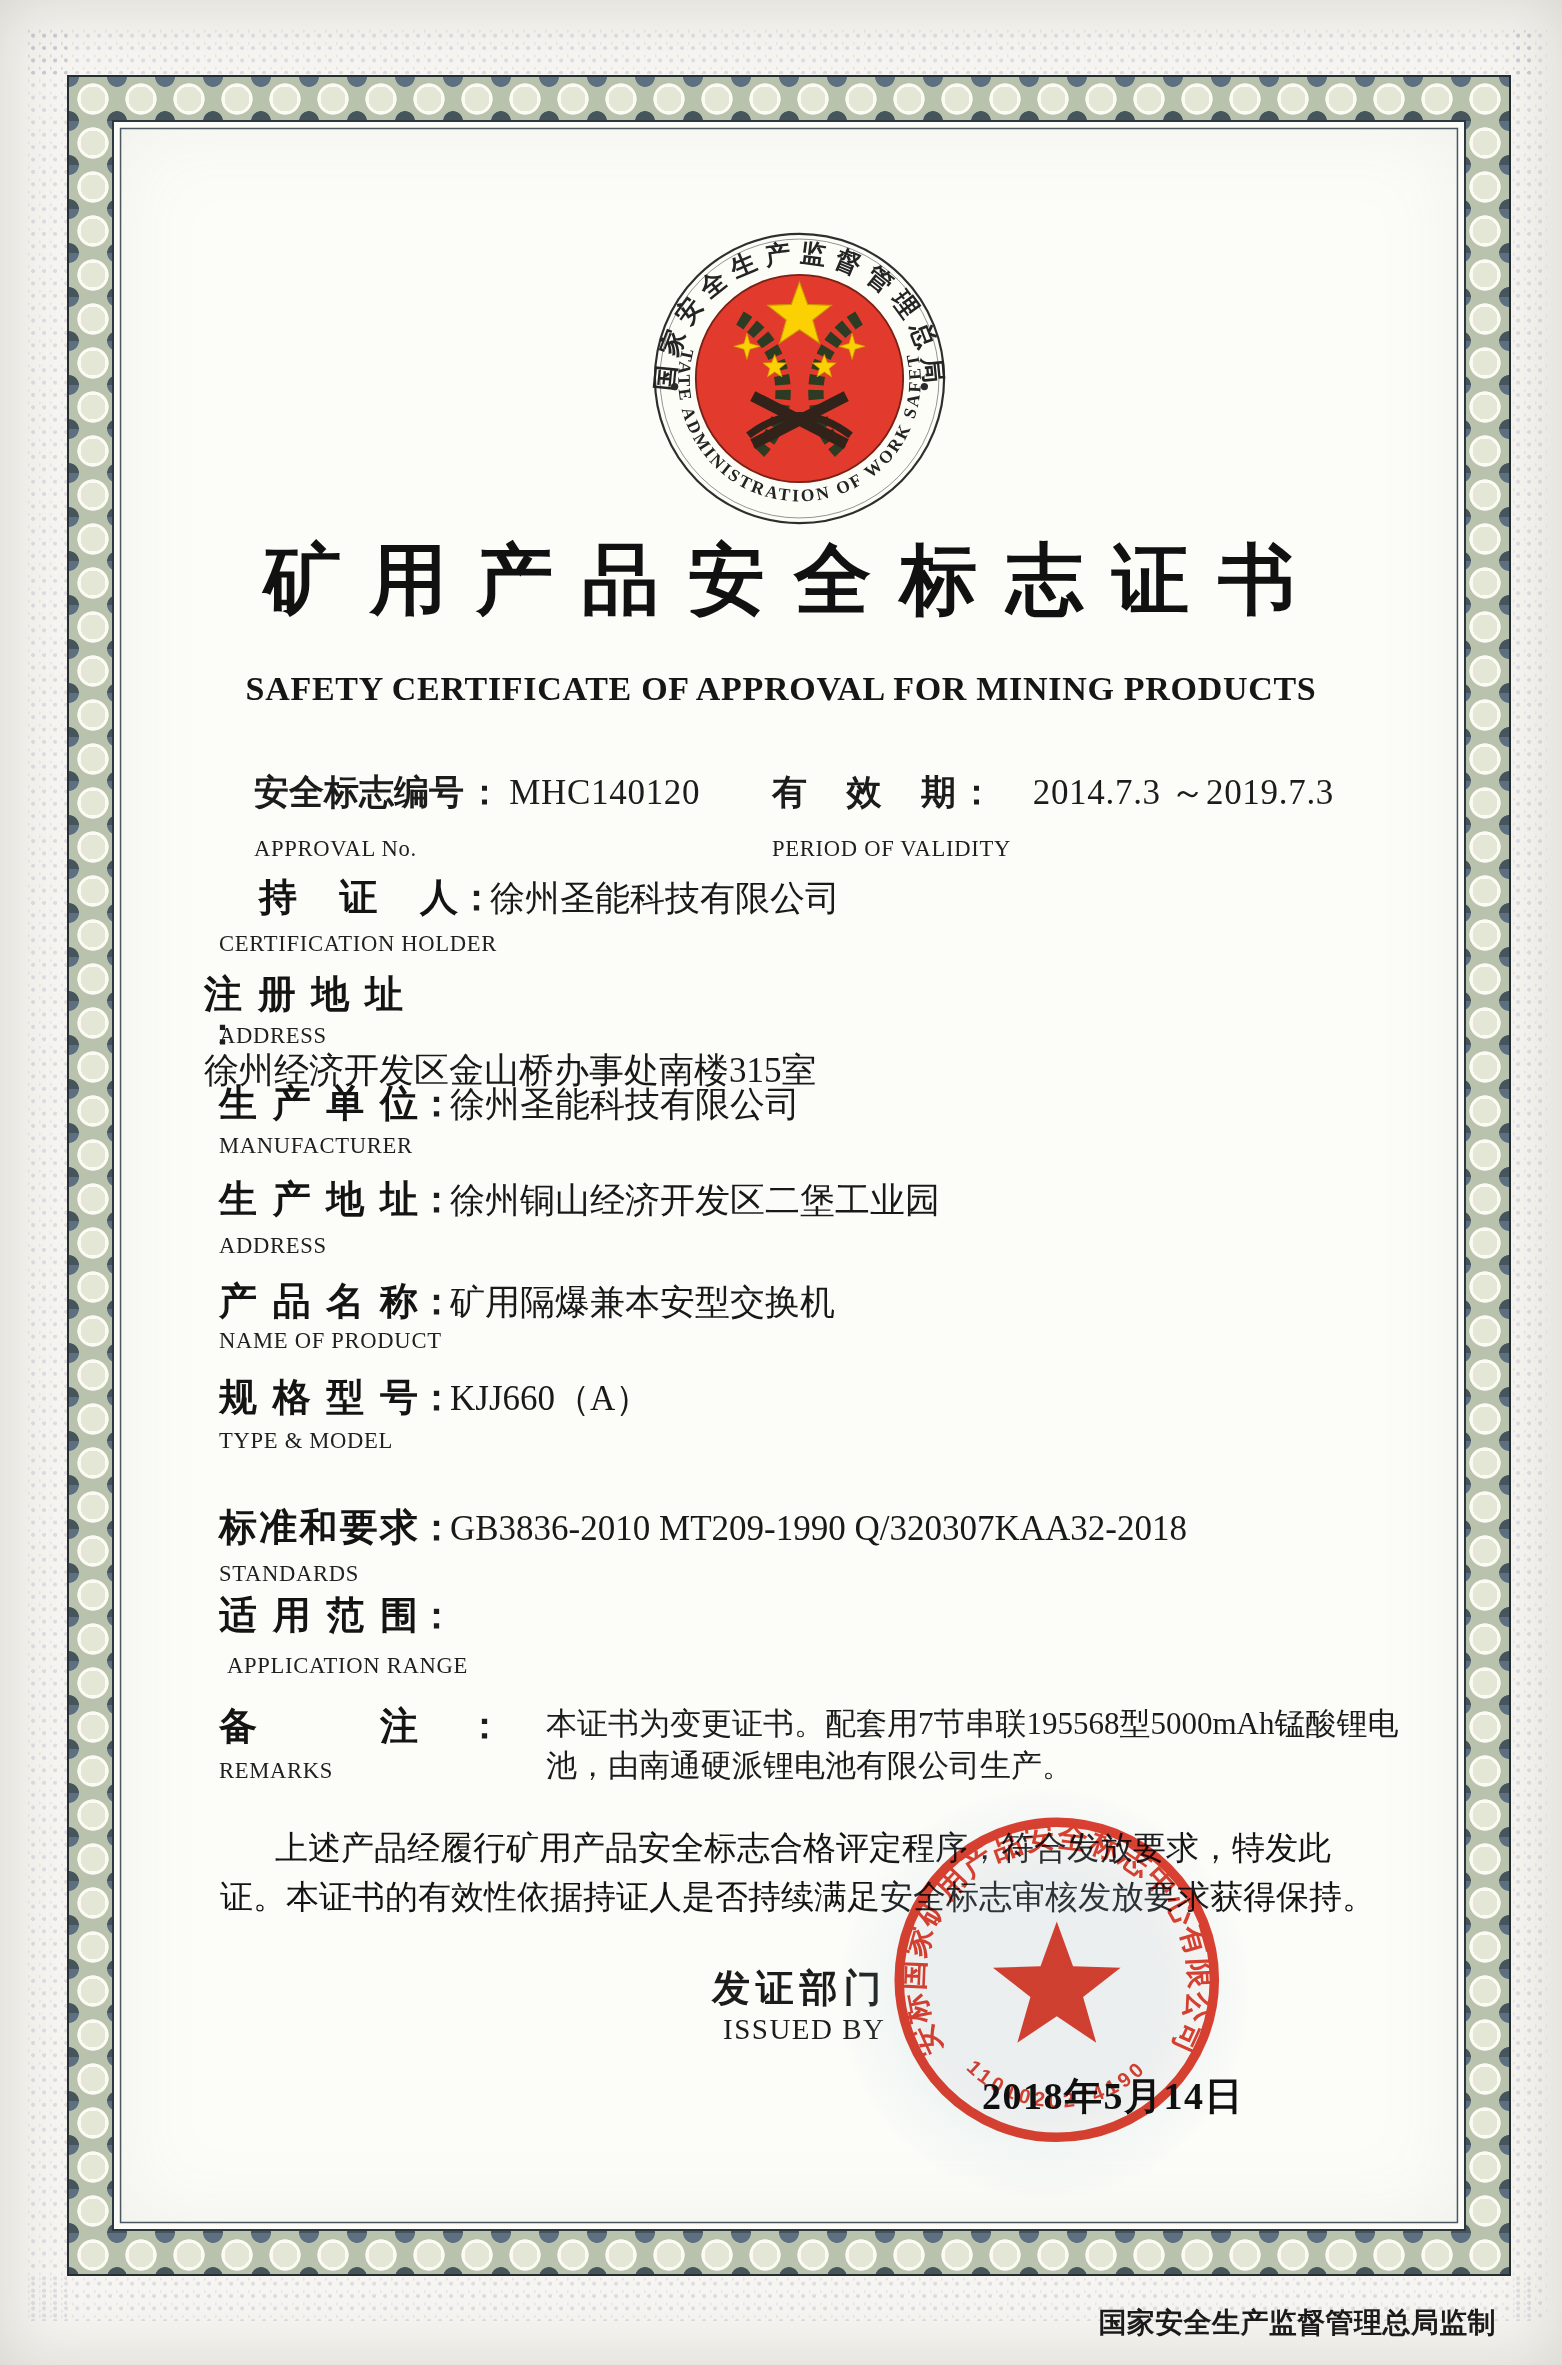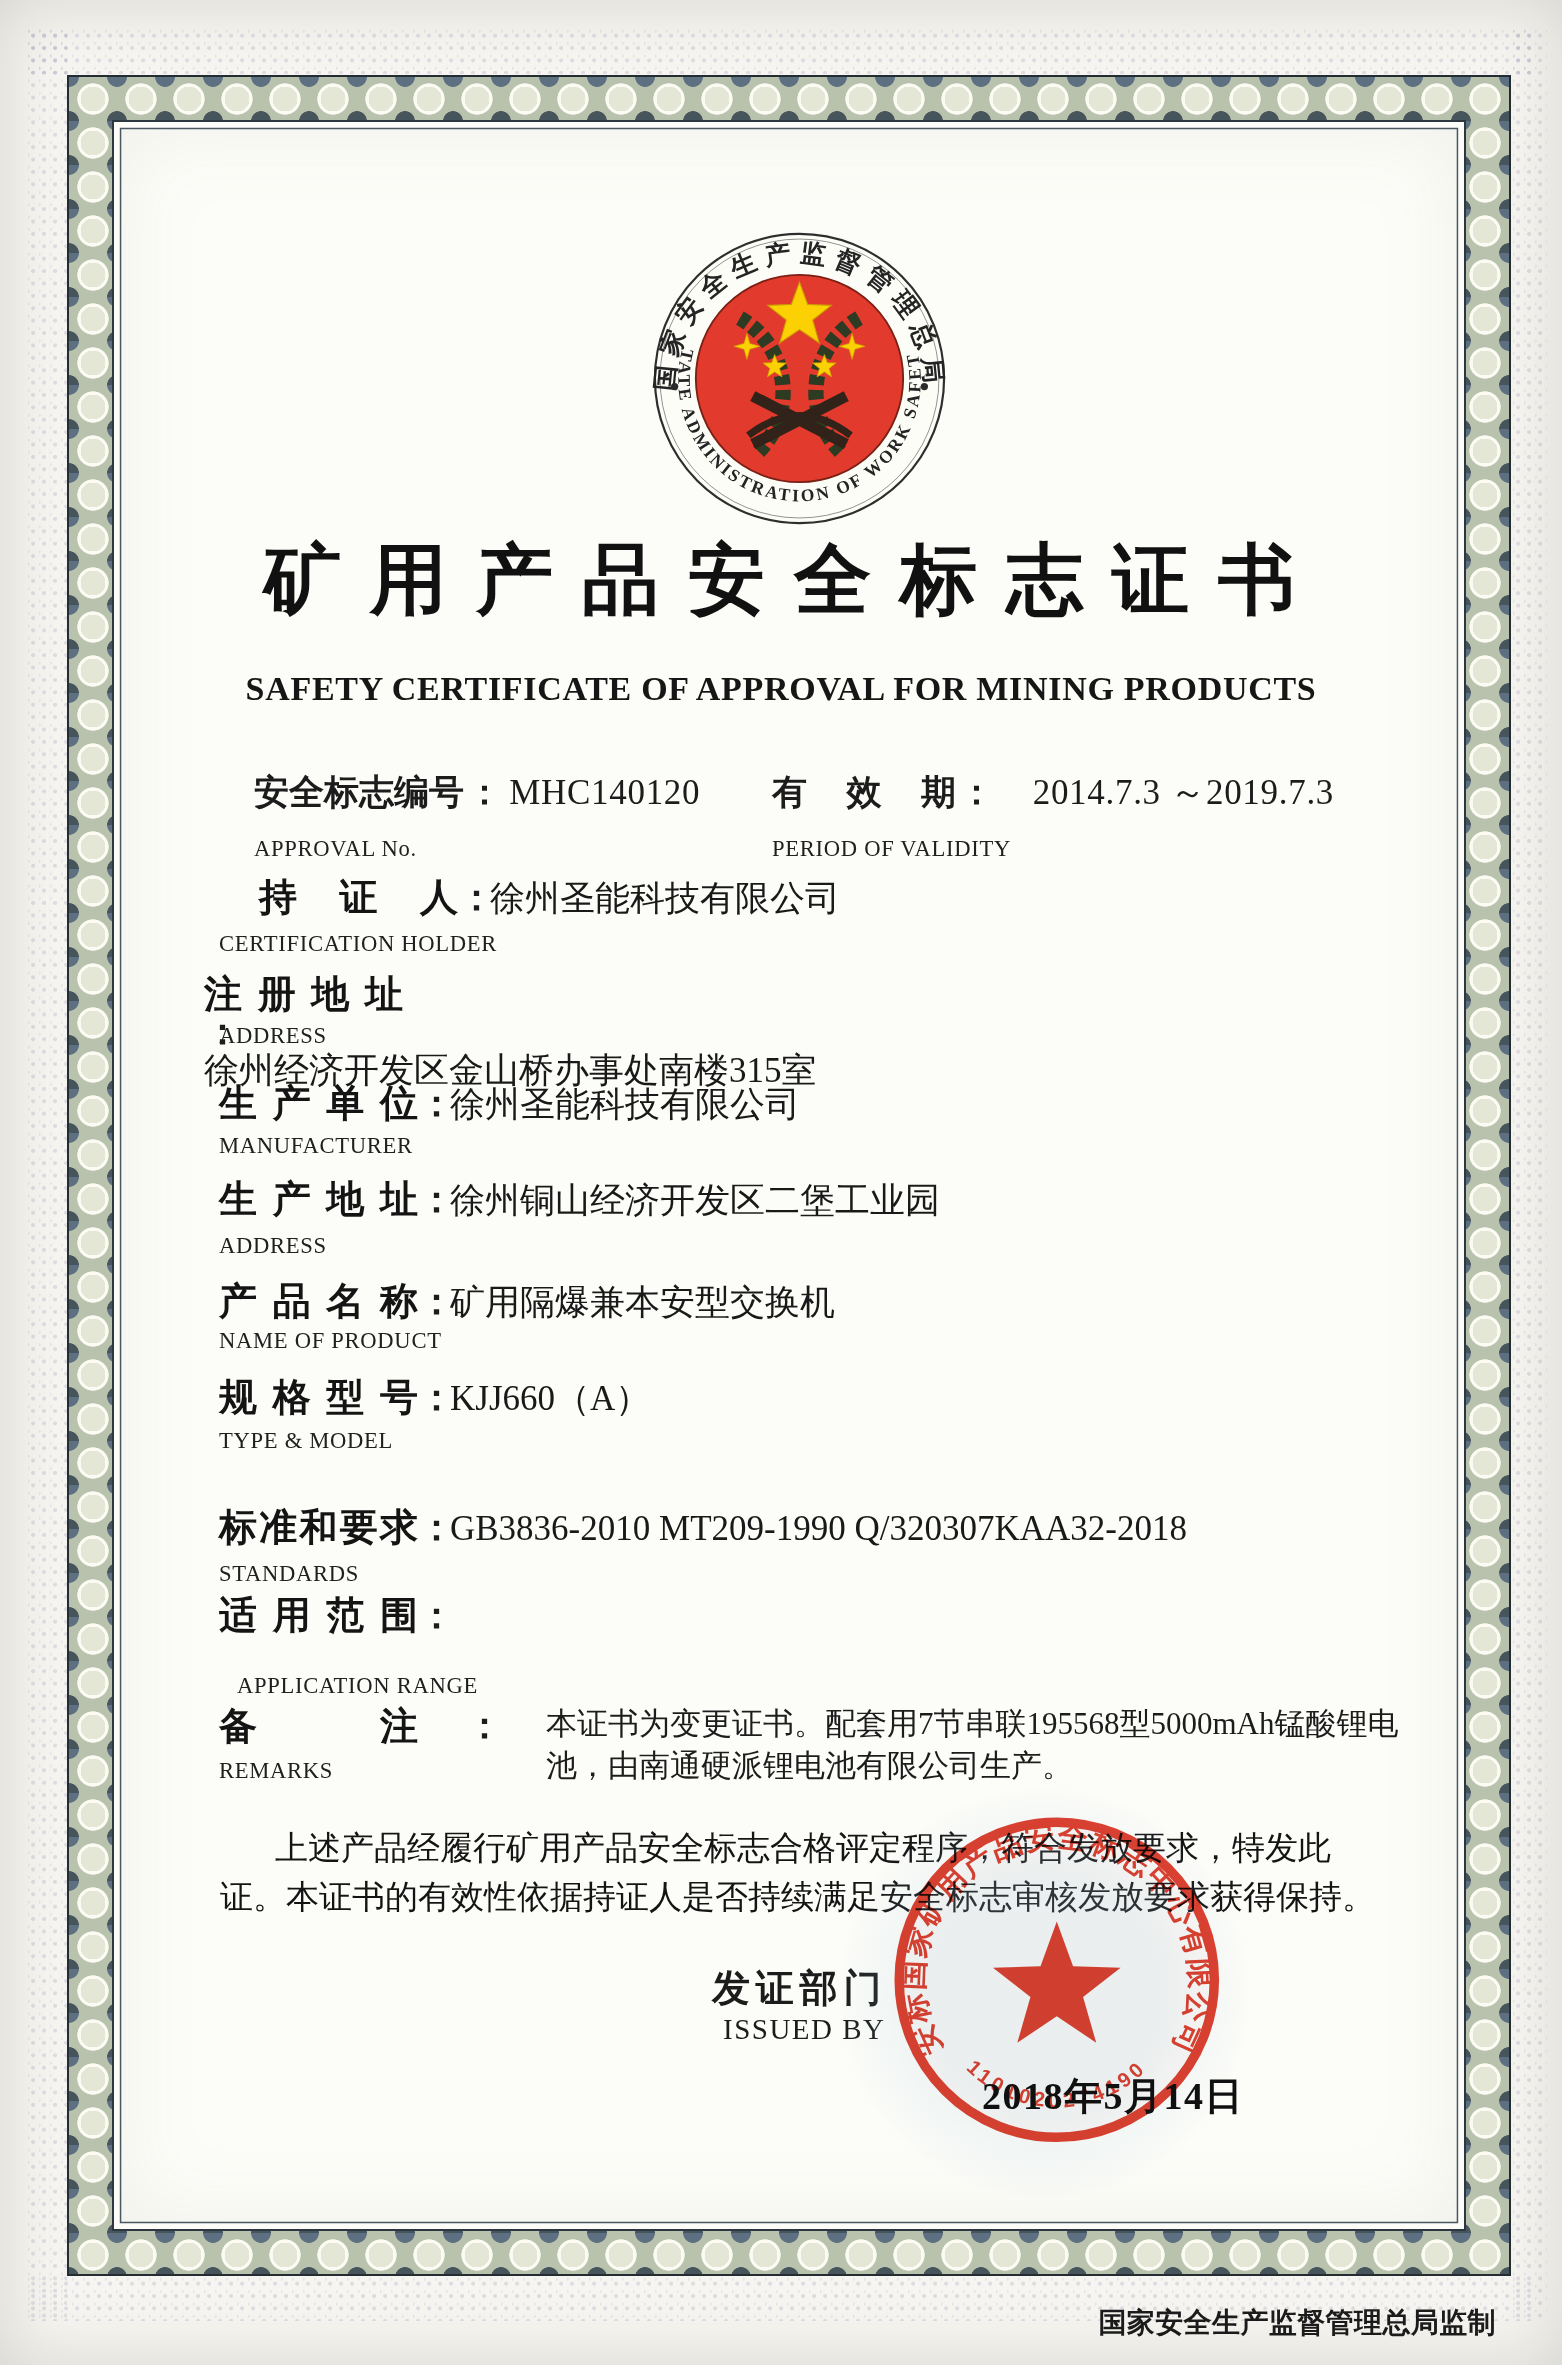--- a/index.html
+++ b/index.html
@@ -192,21 +192,21 @@
     <span class="flabel cjk">标准和要求</span>
     <span class="colon">：</span>
     <span class="fvalue">GB3836-2010 MT209-1990 Q/320307KAA32-2018</span>
   </div>
   <div class="abs sublabel" style="left:219px;top:1563px;">STANDARDS</div>
 
   <div class="abs row" style="left:219px;top:1596px;">
     <span class="flabel cjk">适用范围</span>
     <span class="colon">：</span>
   </div>
-  <div class="abs sublabel" style="left:237px;top:1655px;margin-top:20px;">APPLICATION RANGE</div>
+  <div class="abs sublabel" style="left:227px;top:1655px;">APPLICATION RANGE</div>
 
   <div class="abs row" style="left:219px;top:1703px;align-items:flex-start;gap:48px;">
     <span class="flabel cjk" style="margin-top:4.4px;">备注</span>
     <span class="colon" style="margin-top:4.4px;">：</span>
     <span class="remark-lines cjk">
       <div>本证书为变更证书。配套用7节串联195568型5000mAh锰酸锂电</div>
       <div>池，由南通硬派锂电池有限公司生产。</div>
     </span>
   </div>
   <div class="abs sublabel" style="left:219px;top:1760px;">REMARKS</div>

